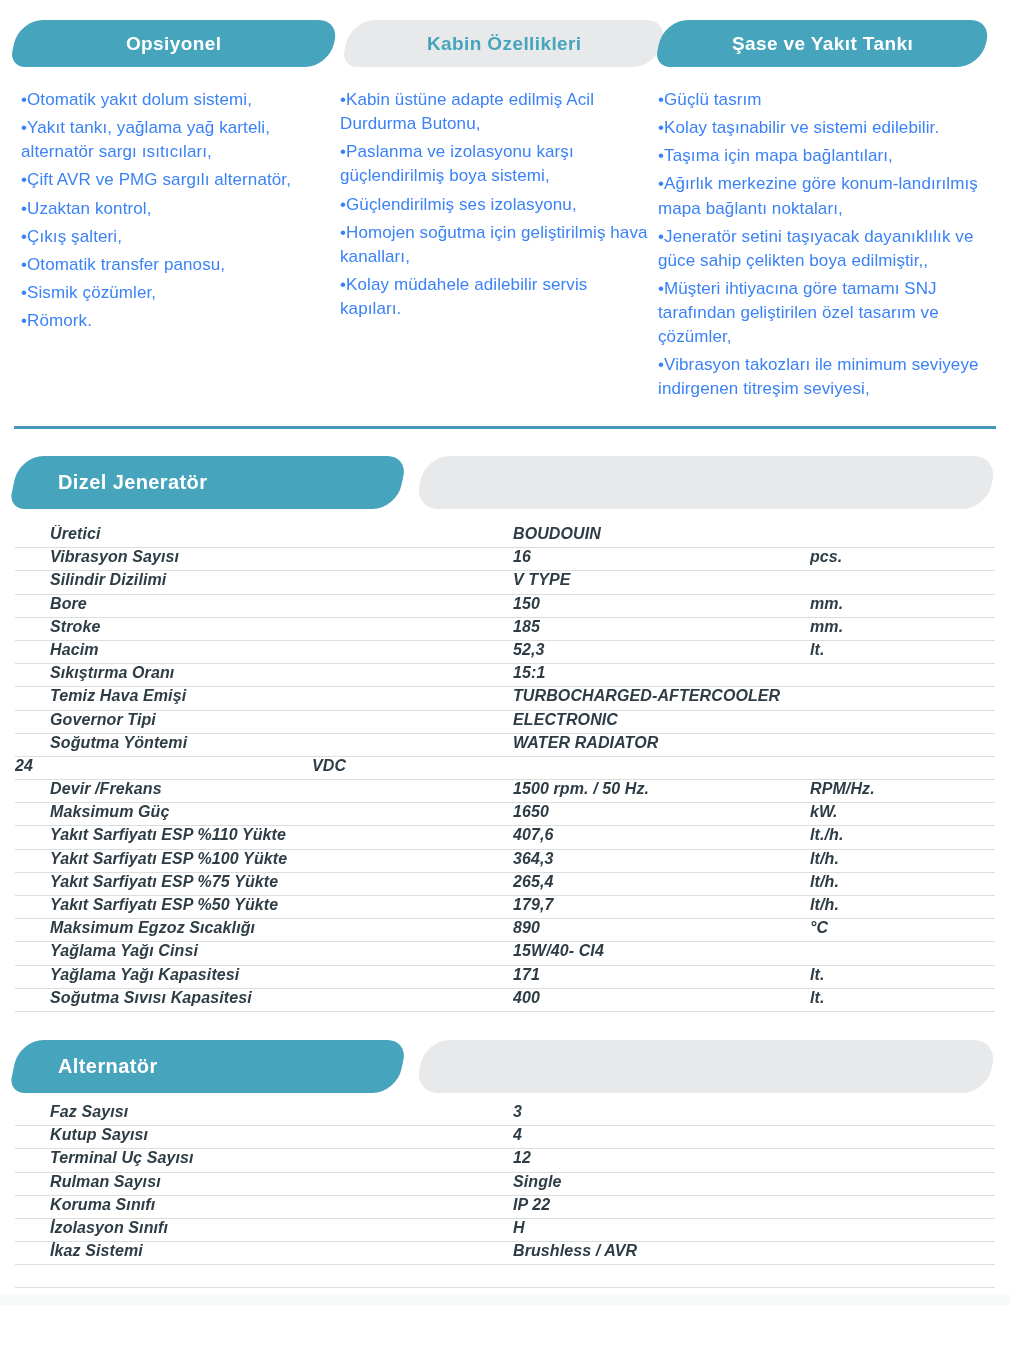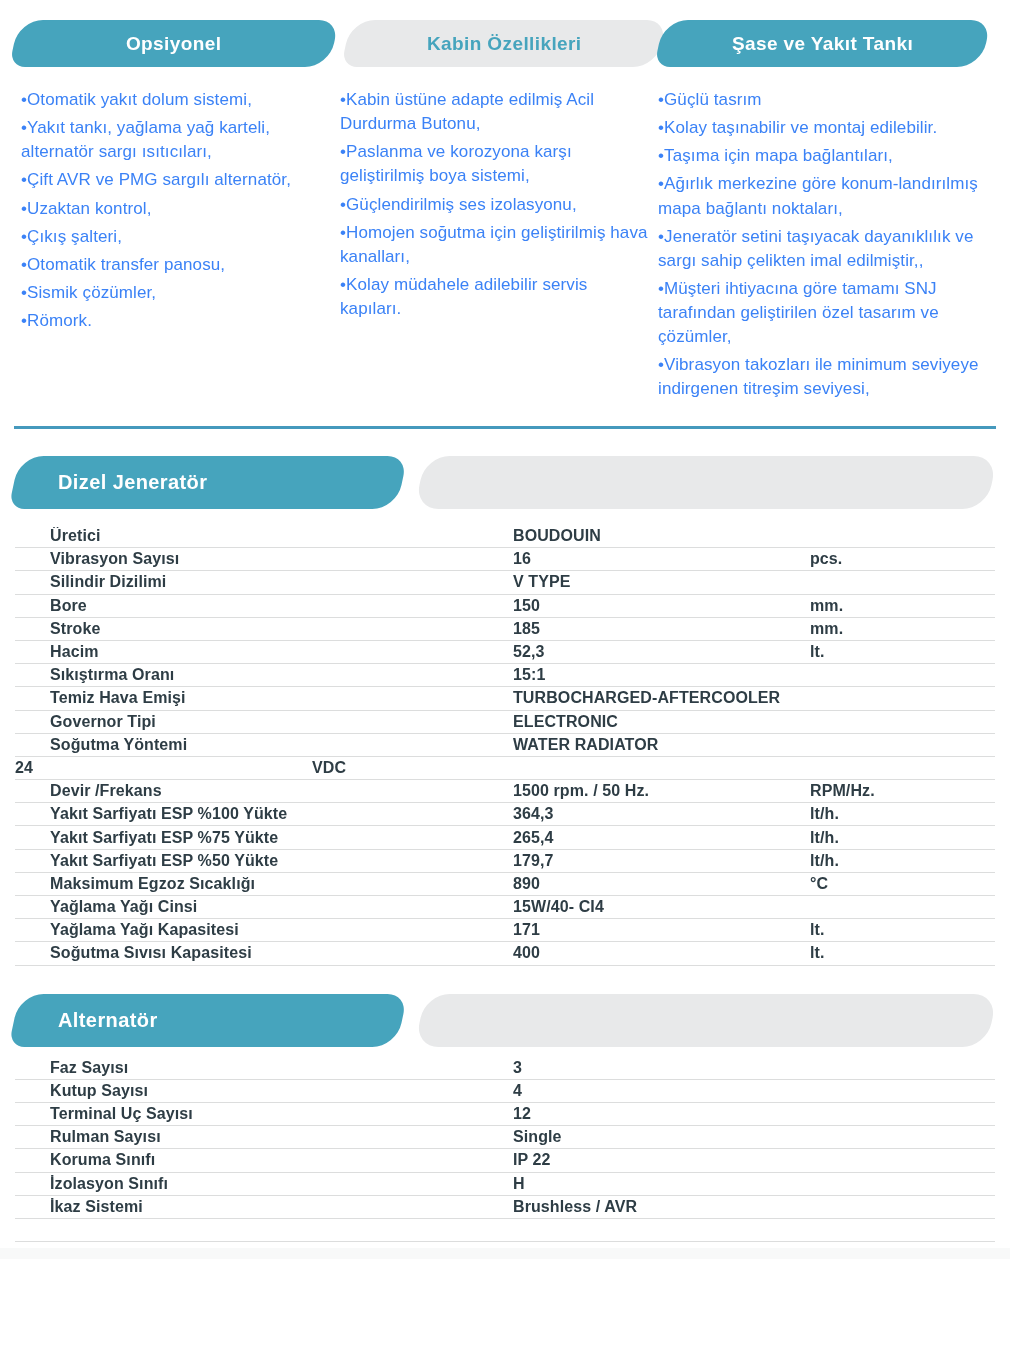--- a/index.html
+++ b/index.html
@@ -61,22 +61,23 @@
     letter-spacing:.4px;padding-left:44px;white-space:nowrap;
   }
   .gray-bar{
     position:absolute;left:420px;top:0;width:572px;height:53px;
     background:var(--banner-gray);transform:skewX(-12deg);border-radius:24px;
   }
 
   .spec-table{margin:16px 15px 0 15px;}
   .spec-table2{margin-top:10px;}
   .srow{
-    display:flex;align-items:center;height:23.2px;
+    display:flex;align-items:flex-start;height:23.2px;
     border-bottom:1px solid var(--row-line);
+    font-style:italic;
   }
   .cell{font-size:16px;font-weight:bold;color:var(--text-dark);letter-spacing:.1px;white-space:nowrap;overflow:hidden;}
   .c-label{width:498px;padding-left:35px;}
   .c-value{width:297px;}
   .c-unit{flex:1;}
 
   .footer-strip{height:11px;margin-top:6px;background:#f8f9f9;}
 </style>
 </head>
 <body>
@@ -101,31 +102,31 @@
         <li>•Yakıt tankı, yağlama yağ karteli, alternatör sargı ısıtıcıları,</li>
         <li>•Çift AVR ve PMG sargılı alternatör,</li>
         <li>•Uzaktan kontrol,</li>
         <li>•Çıkış şalteri,</li>
         <li>•Otomatik transfer panosu,</li>
         <li>•Sismik çözümler,</li>
         <li>•Römork.</li>
       </ul>
     <ul class="fcol fcol2">
         <li>•Kabin üstüne adapte edilmiş Acil Durdurma Butonu,</li>
-        <li>•Paslanma ve korozyona karşı geliştirilmiş boya sistemi,</li>
+        <li>•Paslanma ve izolasyonu karşı güçlendirilmiş boya sistemi,</li>
         <li>•Güçlendirilmiş ses izolasyonu,</li>
         <li>•Homojen soğutma için geliştirilmiş hava kanalları,</li>
         <li>•Kolay müdahele adilebilir servis kapıları.</li>
       </ul>
     <ul class="fcol fcol3">
         <li>•Güçlü tasrım</li>
-        <li>•Kolay taşınabilir ve montaj edilebilir.</li>
+        <li>•Kolay taşınabilir ve sistemi edilebilir.</li>
         <li>•Taşıma için mapa bağlantıları,</li>
         <li>•Ağırlık merkezine göre konum-landırılmış mapa bağlantı noktaları,</li>
-        <li>•Jeneratör setini taşıyacak dayanıklılık ve sargı sahip çelikten imal edilmiştir,,</li>
+        <li>•Jeneratör setini taşıyacak dayanıklılık ve güce sahip çelikten boya edilmiştir,,</li>
         <li>•Müşteri ihtiyacına göre tamamı SNJ tarafından geliştirilen özel tasarım ve çözümler,</li>
         <li>•Vibrasyon takozları ile minimum seviyeye indirgenen titreşim seviyesi,</li>
       </ul>
   </section>
 
   <hr class="divider">
 
   <section class="spec-section1">
     <div class="table-banner-row">
       <div class="tab-banner">
@@ -187,20 +188,30 @@
         <div class="srow">
           <div class="cell c-value">24</div>
           <div class="cell c-unit">VDC</div>
         </div>
         <div class="srow">
           <div class="cell c-label">Devir /Frekans</div>
           <div class="cell c-value">1500 rpm. / 50 Hz.</div>
           <div class="cell c-unit">RPM/Hz.</div>
         </div>
         <div class="srow">
+          <div class="cell c-label">Maksimum Güç</div>
+          <div class="cell c-value">1650</div>
+          <div class="cell c-unit">kW.</div>
+        </div>
+        <div class="srow">
+          <div class="cell c-label">Yakıt Sarfiyatı ESP %110 Yükte</div>
+          <div class="cell c-value">407,6</div>
+          <div class="cell c-unit">lt./h.</div>
+        </div>
+        <div class="srow">
           <div class="cell c-label">Yakıt Sarfiyatı ESP %100 Yükte</div>
           <div class="cell c-value">364,3</div>
           <div class="cell c-unit">lt/h.</div>
         </div>
         <div class="srow">
           <div class="cell c-label">Yakıt Sarfiyatı ESP %75 Yükte</div>
           <div class="cell c-value">265,4</div>
           <div class="cell c-unit">lt/h.</div>
         </div>
         <div class="srow">

